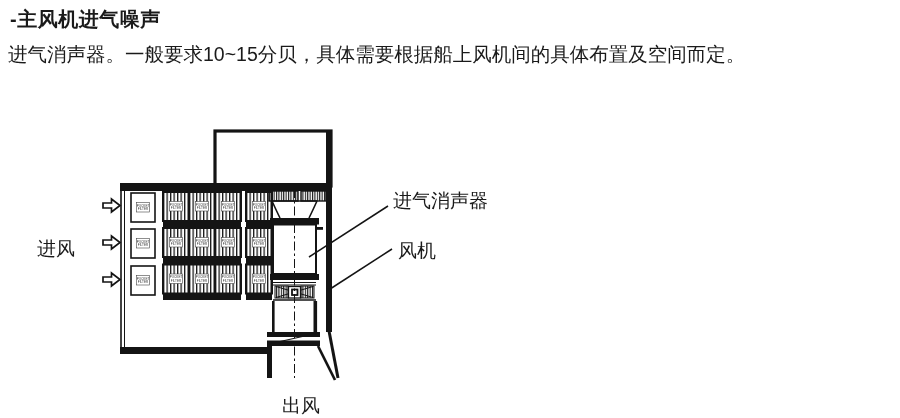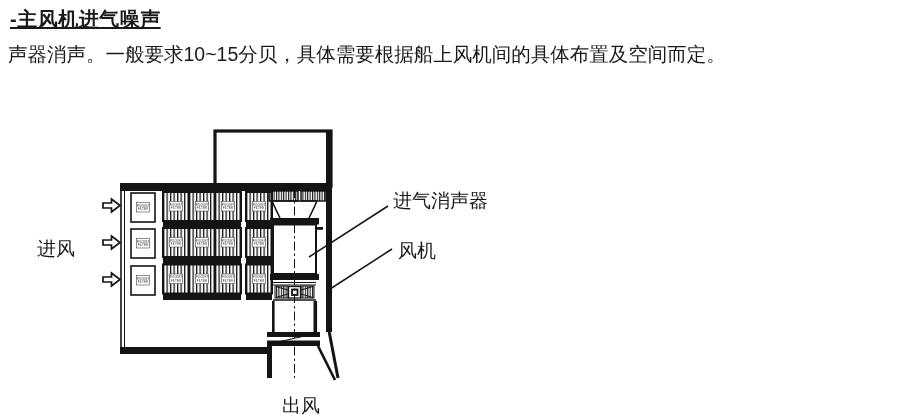--- a/index.html
+++ b/index.html
@@ -2,37 +2,37 @@
 <html><head>
 <meta charset="utf-8">
 <style>
   html,body{margin:0;padding:0;}
   body{
     width:900px;height:418px;overflow:hidden;background:#ffffff;
     font-family:"Liberation Sans",sans-serif;color:#1a1a1a;position:relative;
   }
   .title{
     position:absolute;left:10px;top:6px;font-size:20px;font-weight:600;
-    letter-spacing:0.5px;white-space:nowrap;text-decoration:underline;
+    letter-spacing:0.5px;white-space:nowrap;
   }
   .para{position:absolute;left:8px;top:41px;}
   .para .line{font-size:19.5px;line-height:26px;white-space:nowrap;}
   .figure-layer{position:absolute;left:0;top:0;width:900px;height:418px;}
   svg{display:block;}
   svg text{font-family:"Liberation Sans",sans-serif;fill:#1a1a1a;}
   .dlabel{font-size:19px;}
   .tinytxt{font-size:3.1px;fill:#333;}
 </style>
 </head>
 <body>
 
 <div class="title">-主风机进气噪声</div>
 
 <div class="para">
-  <div class="line">声器消声。一般要求10~15分贝，具体需要根据船上风机间的具体布置及空间而定。</div>
+  <div class="line">进气消声器。一般要求10~15分贝，具体需要根据船上风机间的具体布置及空间而定。</div>
 </div>
 
 <div class="figure-layer">
 <svg width="900" height="418" viewBox="0 0 900 418">
   <defs>
     <pattern id="p-stripe" width="3.5" height="4" patternUnits="userSpaceOnUse">
       <rect x="0" y="0" width="1.3" height="4" fill="#141414"></rect>
     </pattern>
     <pattern id="p-dense" width="2.4" height="3" patternUnits="userSpaceOnUse">
       <rect x="0" y="0" width="1.1" height="3" fill="#141414"></rect>

